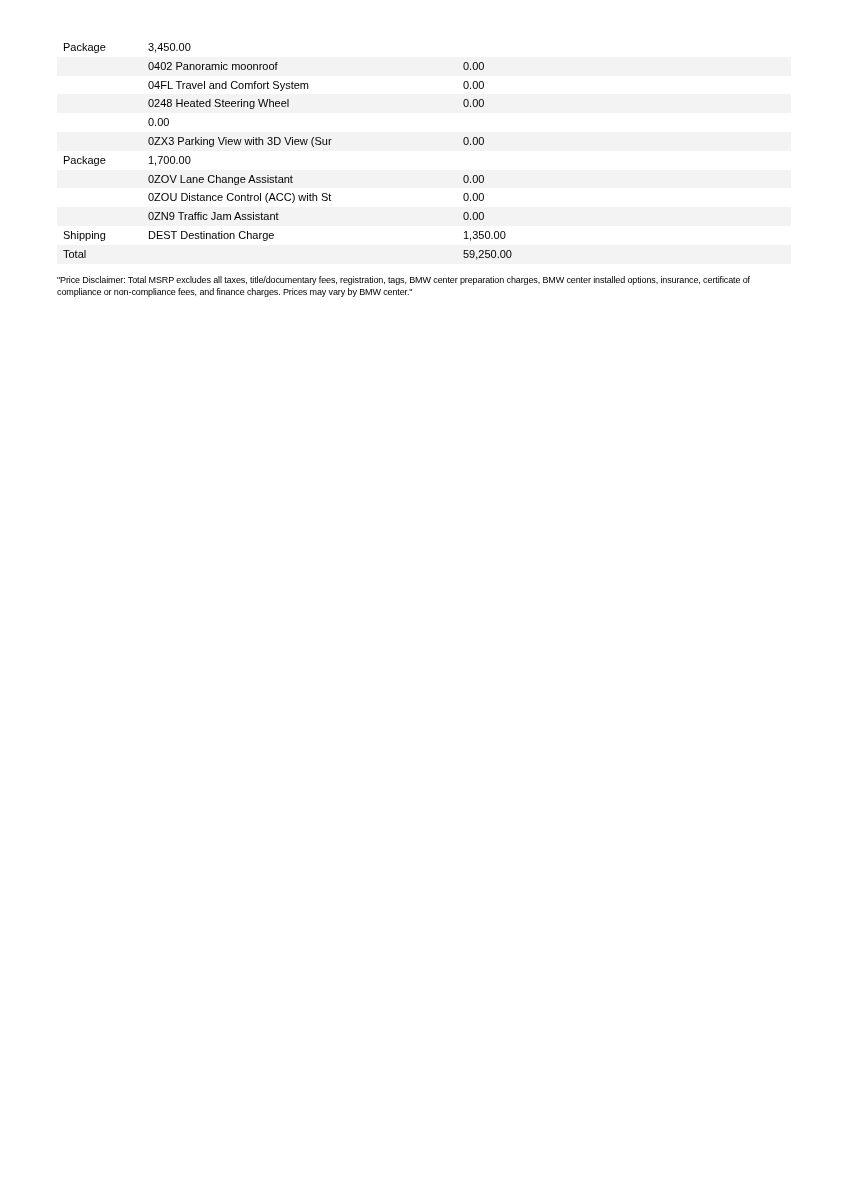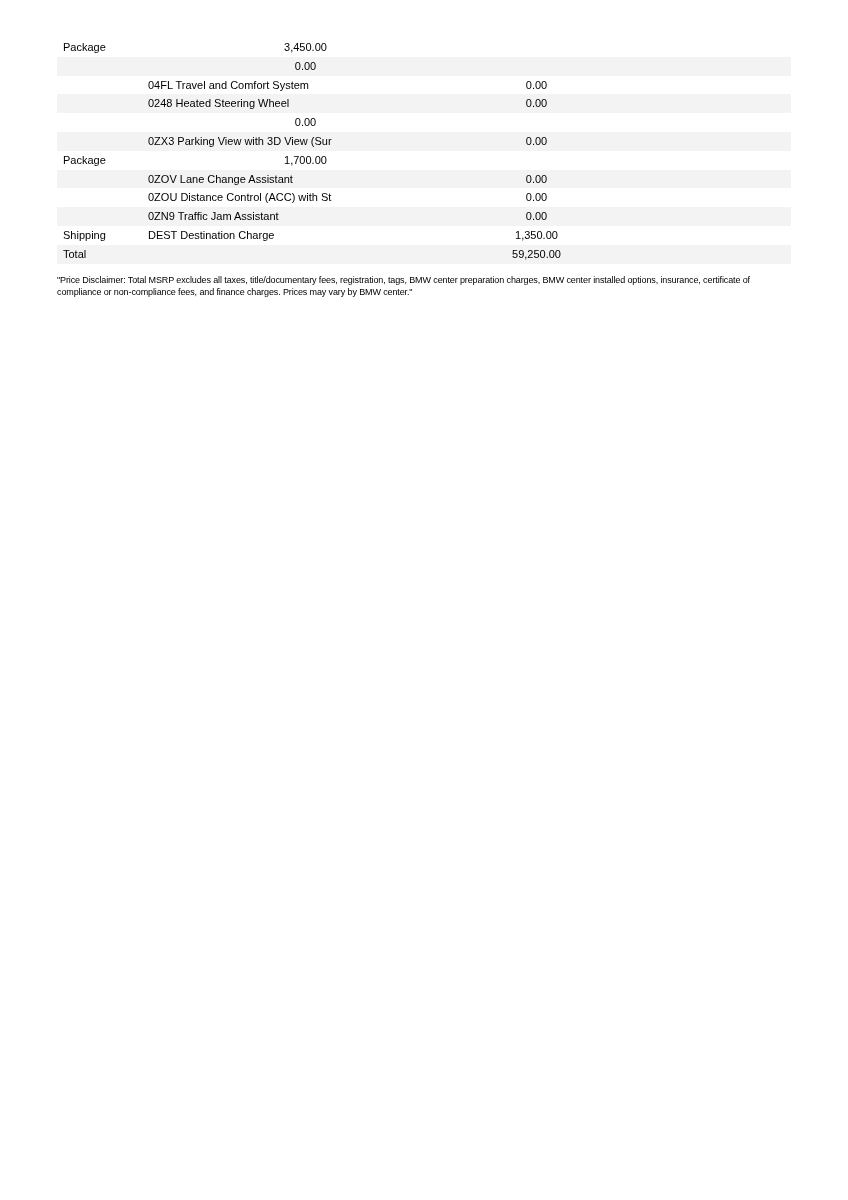--- a/index.html
+++ b/index.html
@@ -29,21 +29,21 @@
     align-items: center;
     font-size: 11px;
     line-height: 18.8px;
     white-space: nowrap;
   }
   .row:nth-child(even) {
     background: #f2f3f2;
   }
   .cell { overflow: hidden; }
   .cell.cat { padding-left: 6px; }
-  .cell.price { text-align: center; }
+  .cell.price { text-align: left; }
   .disclaimer {
     position: absolute;
     left: 57px;
     top: 275px;
     width: 745px;
     font-size: 9px;
     line-height: 11.6px;
     letter-spacing: -0.12px;
     color: #000000;
     white-space: nowrap;
@@ -56,20 +56,21 @@
 
   <div class="pricing-table">
   <div class="row">
     <div class="cell cat">Package</div>
     <div class="cell price">3,450.00</div>
     <div class="cell spacer"></div>
   </div>
 
   <div class="row">
     <div class="cell cat"></div>
+    <div class="cell item">0402 Panoramic moonroof</div>
     <div class="cell price">0.00</div>
     <div class="cell spacer"></div>
   </div>
 
   <div class="row">
     <div class="cell cat"></div>
     <div class="cell item">04FL Travel and Comfort System</div>
     <div class="cell price">0.00</div>
     <div class="cell spacer"></div>
   </div>

